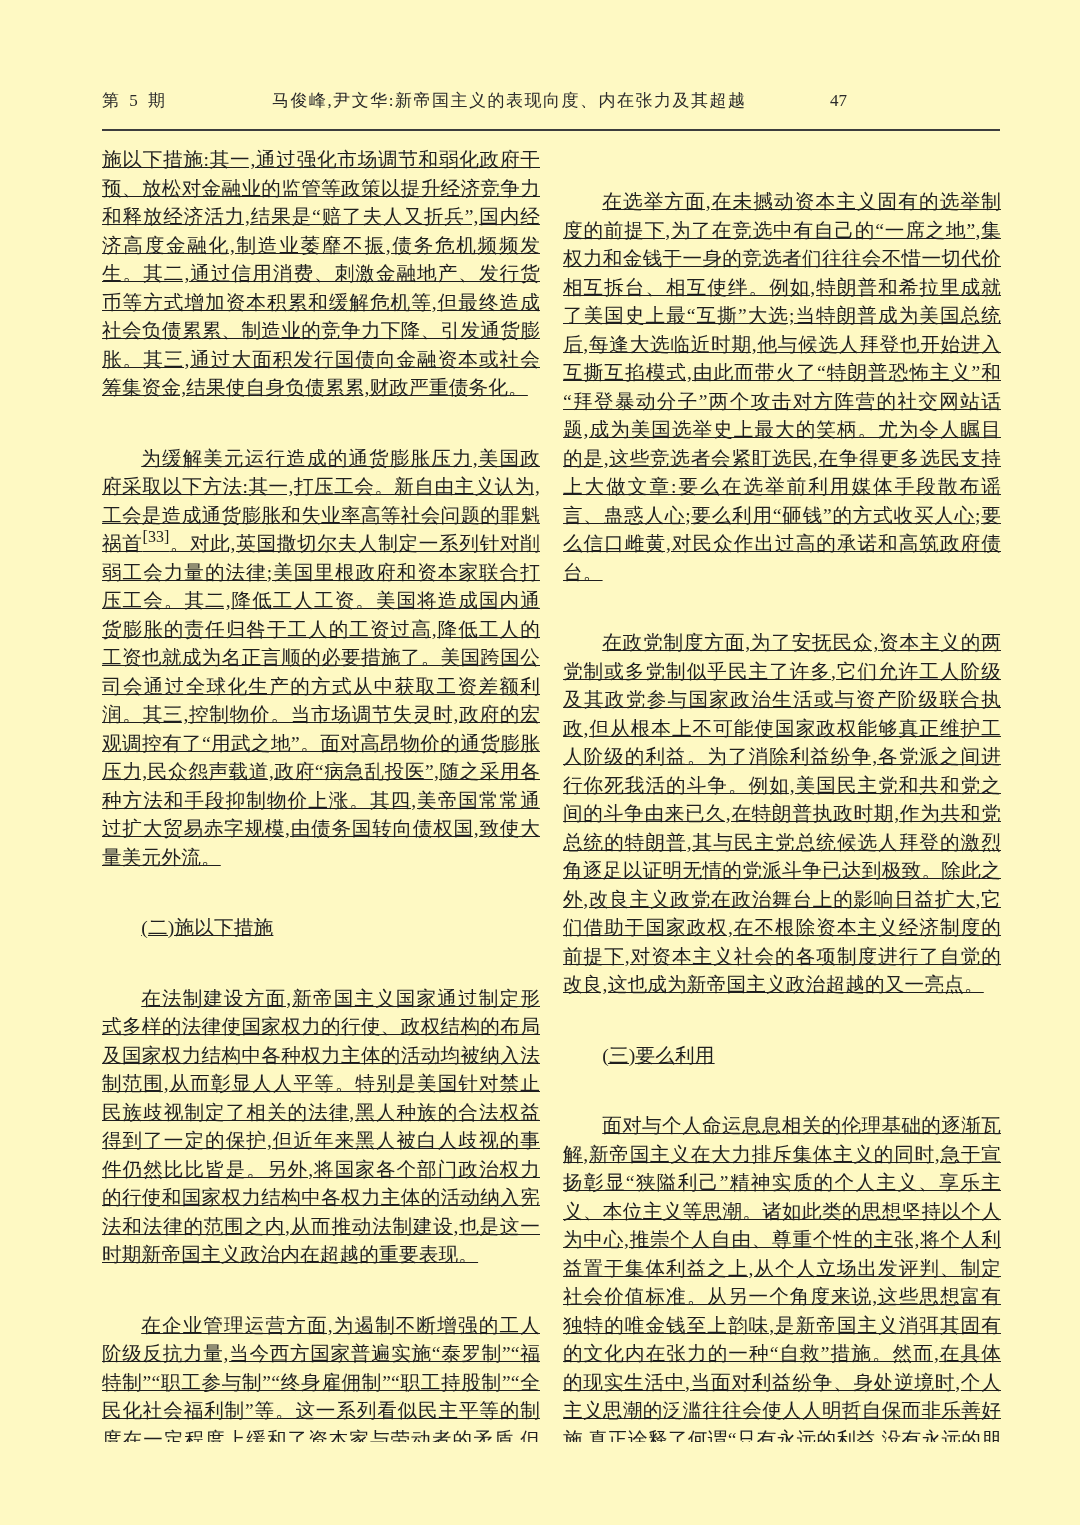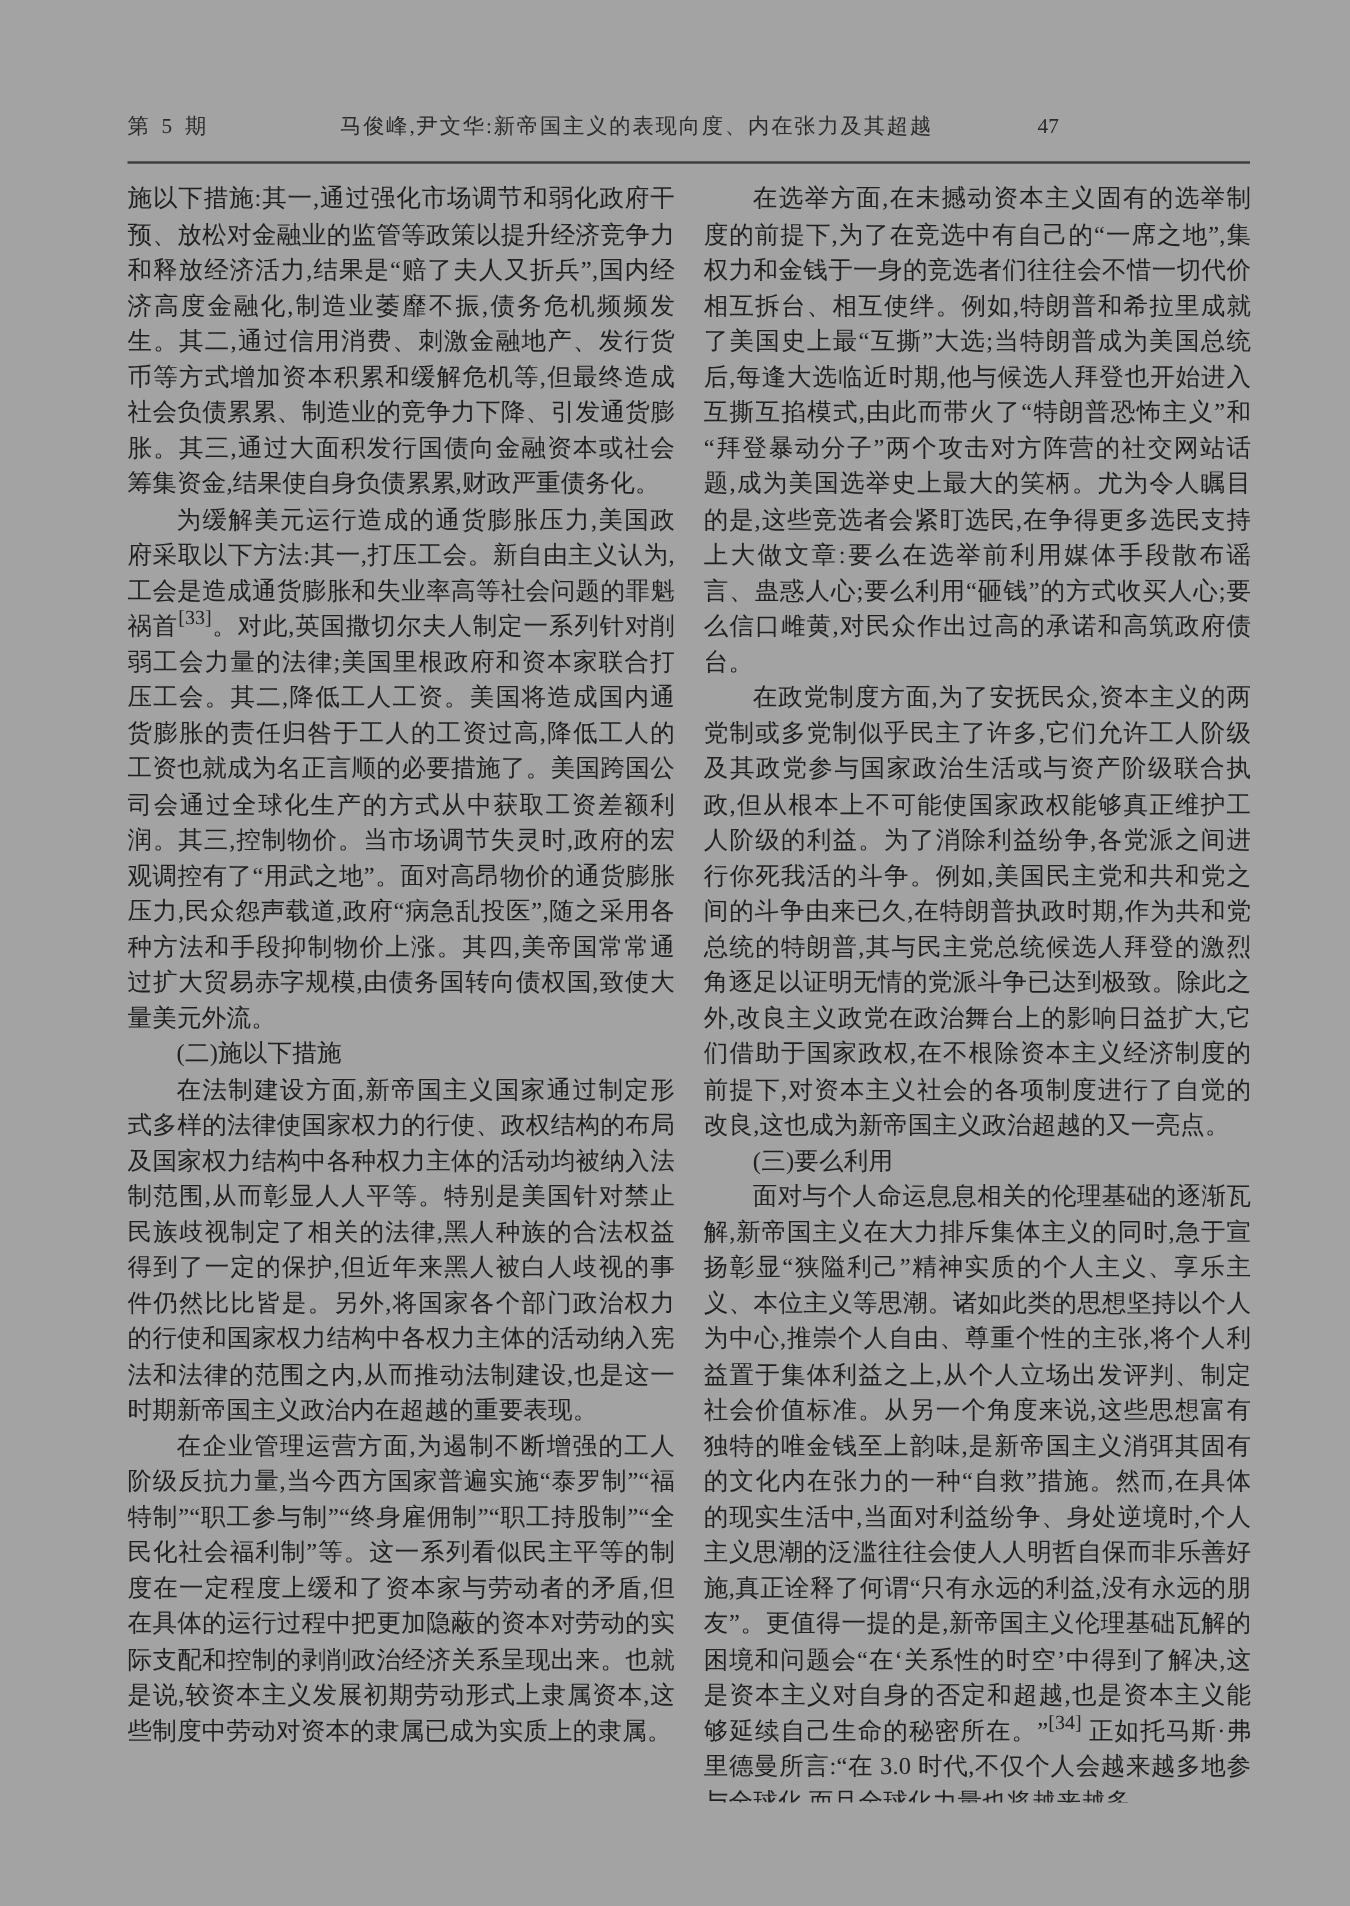--- a/index.html
+++ b/index.html
@@ -4,21 +4,21 @@
 <style>
   html, body {
     margin: 0;
     padding: 0;
     background: #ffffff;
   }
   .page {
     position: relative;
     width: 1080px;
     height: 1525px;
-    background: #a3a3a3;
+    background: #fef9c3;
     font-family: "Liberation Serif", "DejaVu Serif", serif;
     color: #1f1f1f;
     overflow: hidden;
     box-sizing: border-box;
   }
   .header {
     position: absolute;
     top: 90px;
     left: 102px;
     right: 80px;
@@ -44,35 +44,37 @@
     width: 170px;
     text-align: left;
     font-family: "Liberation Serif", "DejaVu Serif", serif;
   }
   .columns {
     position: absolute;
     top: 146px;
     left: 102px;
     display: flex;
     gap: 23px;
+    text-decoration: underline;
   }
   .col {
     width: 438px;
     height: 1296px;
     overflow: hidden;
     text-align: justify;
   }
   p.para {
     margin: 0;
     font-size: 19.6px;
     line-height: 28.5px;
     letter-spacing: 0.2px;
   }
   p.indent {
     text-indent: 2em;
+    margin-top: 42px;
   }
   sup.ref {
     font-size: 16px;
     line-height: 0;
     vertical-align: super;
     letter-spacing: 0;
   }
 </style>
 </head>
 <body>

